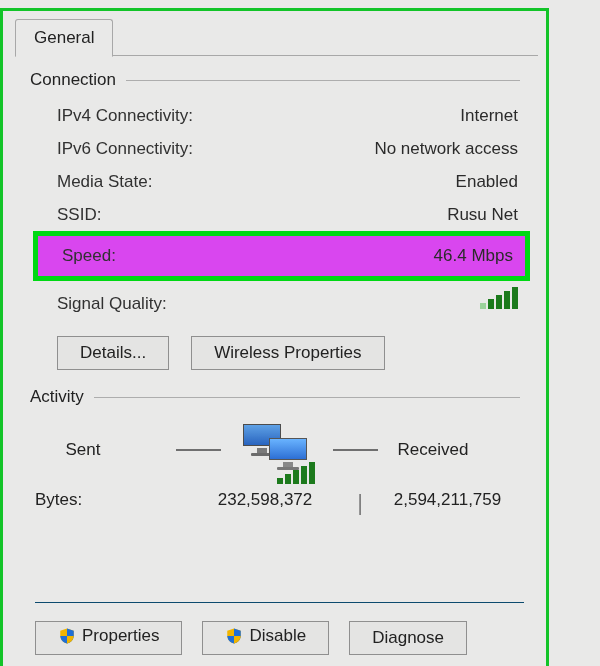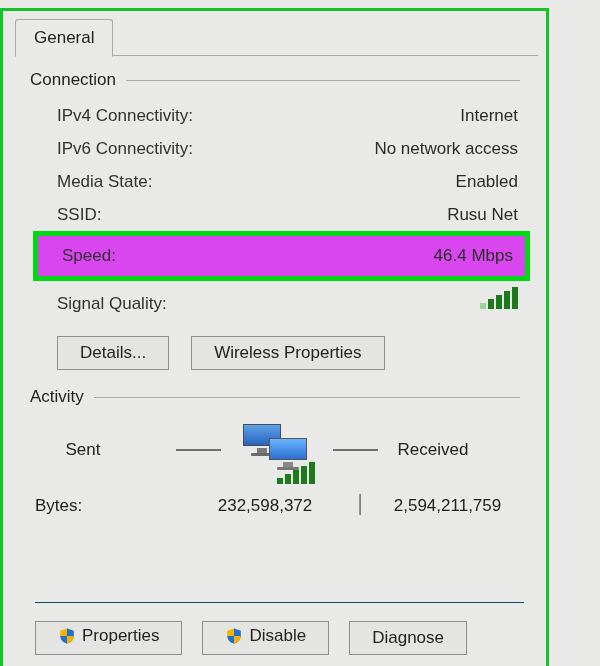--- a/index.html
+++ b/index.html
@@ -47,21 +47,21 @@
   .monitor{position:absolute;width:42px;height:32px;border-radius:2px;}
   .monitor .screen{position:absolute;left:2px;right:2px;top:2px;bottom:8px;
     background:linear-gradient(#69b3ff,#2d6fd4);border:1px solid #555;}
   .monitor .stand{position:absolute;left:16px;bottom:0;width:10px;height:6px;
     background:#888;}
   .monitor .base{position:absolute;left:10px;bottom:-2px;width:22px;height:3px;
     background:#777;border-radius:1px;}
   .mon-back{left:0;top:0;filter:brightness(.9);}
   .mon-front{left:26px;top:14px;}
   .diag-bars{position:absolute;left:36px;top:42px;}
-  .bytes-row{display:flex;align-items:flex-end;margin:6px 0 18px 20px;}
+  .bytes-row{display:flex;align-items:flex-start;margin:6px 0 18px 20px;}
   .bytes-row .lbl{width:150px;}
   .bytes-row .sent{width:160px;text-align:center;}
   .bytes-row .sep{width:30px;text-align:center;color:#808080;font-size:22px;}
   .bytes-row .recv{flex:1;text-align:center;padding-right:18px;}
   
   .bottom-bar{position:absolute;left:20px;right:14px;bottom:8px;
     border-top:1px solid #0c4a6e;padding-top:18px;display:flex;gap:20px;}
   .shield{width:18px;height:18px;display:inline-block;vertical-align:-3px;
     margin-right:6px;}
   button.std .inner{display:inline-flex;align-items:center;}

